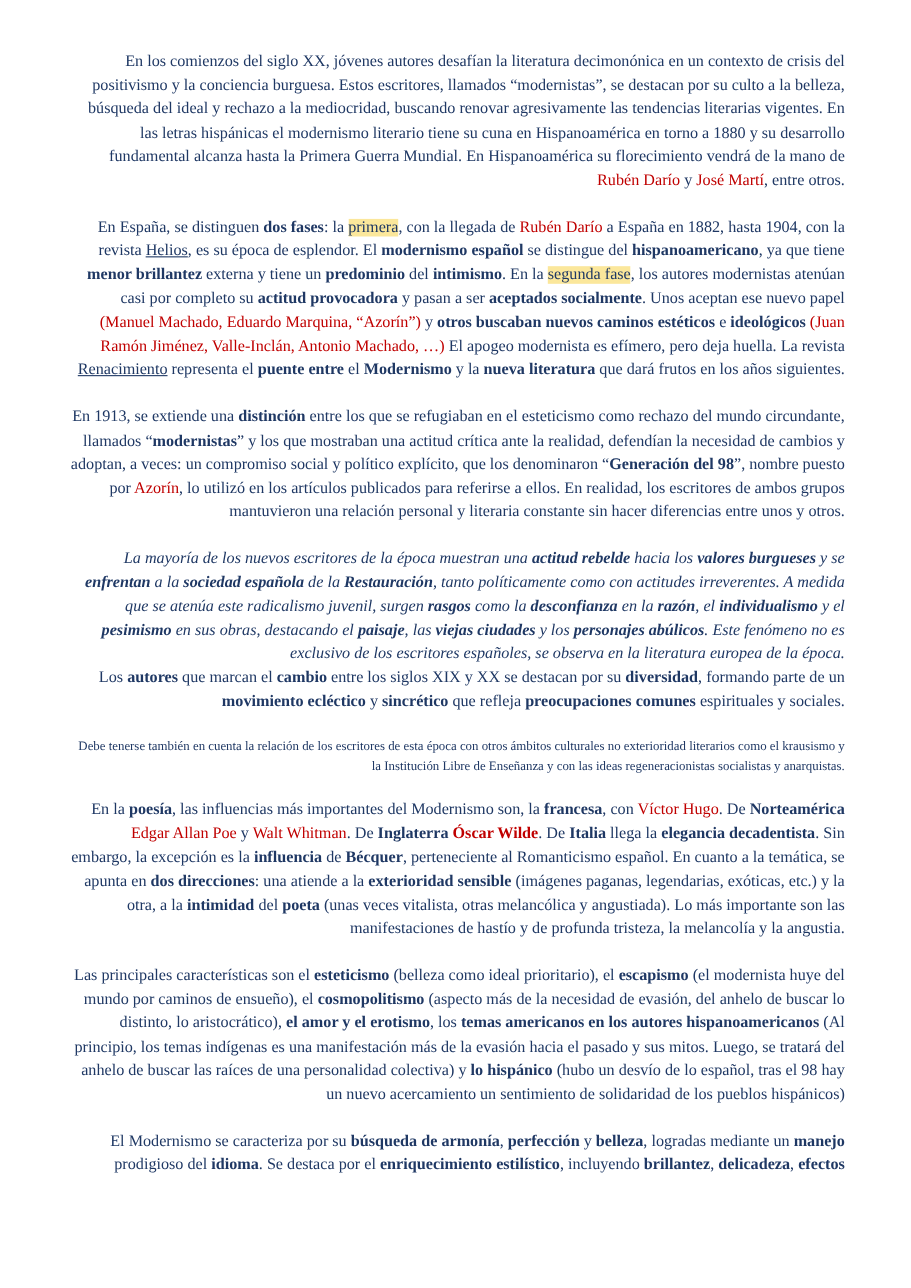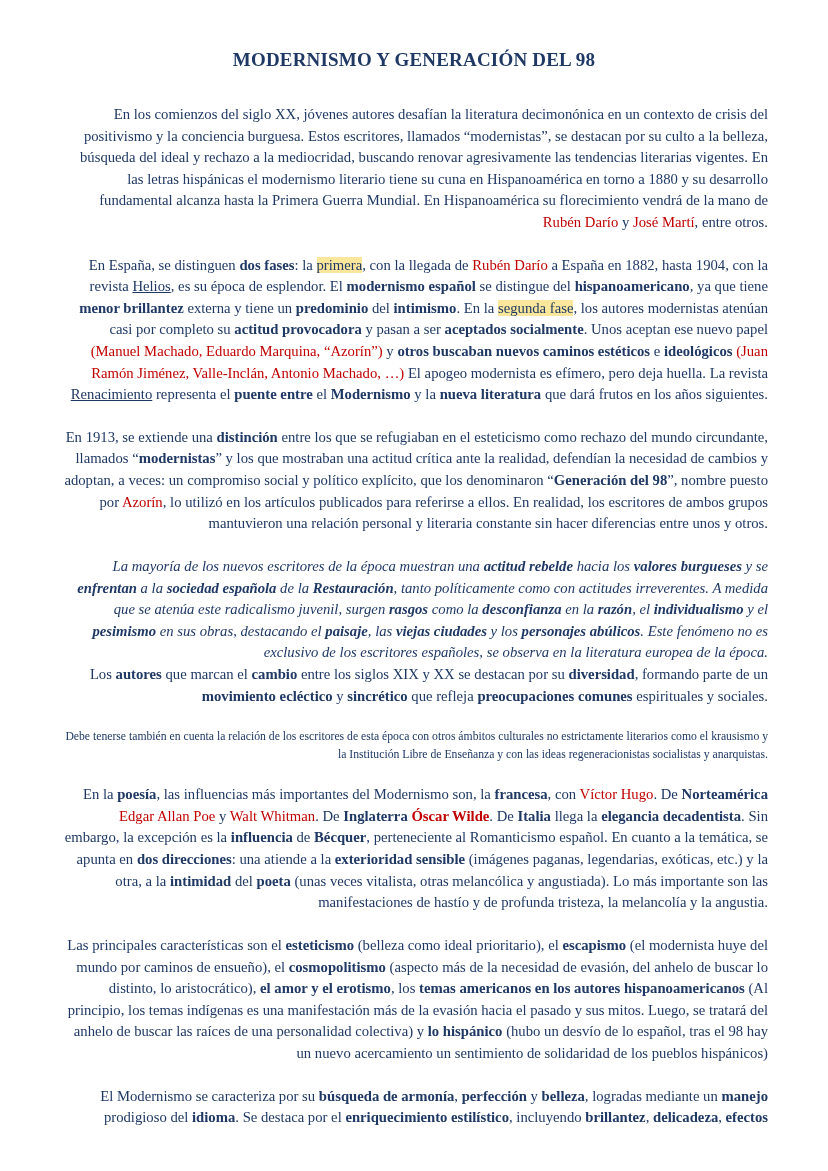--- a/index.html
+++ b/index.html
@@ -36,32 +36,31 @@
   .para.last { margin-bottom: 0; }
   .b { font-weight: 700; }
   .red { color: var(--name-red); }
   .hl { background: var(--highlight-yellow); }
   .ref { text-decoration: underline; }
 </style>
 </head>
 <body>
 
 <div class="page">
-  <h1 class="title">MODERNISMO Y GENERACIÓN DEL 98</h1>
 
   <p class="para"><span>En los comienzos del siglo XX, jóvenes autores desafían la literatura decimonónica en un contexto de crisis del positivismo y la conciencia burguesa. Estos escritores, llamados “modernistas”, se destacan por su culto a la belleza, búsqueda del ideal y rechazo a la mediocridad, buscando renovar agresivamente las tendencias literarias vigentes. En las letras hispánicas el modernismo literario tiene su cuna en Hispanoamérica en torno a 1880 y su desarrollo fundamental alcanza hasta la Primera Guerra Mundial. En Hispanoamérica su florecimiento vendrá de la mano de </span><span class="red">Rubén Darío</span><span> y </span><span class="red">José Martí</span><span>, entre otros.</span></p>
 
   <p class="para"><span>En España, se distinguen </span><span class="b">dos fases</span><span>: la </span><span class="hl">primera</span><span>, con la llegada de </span><span class="red">Rubén Darío</span><span> a España en 1882, hasta 1904, con la revista </span><span class="ref">Helios</span><span>, es su época de esplendor. El </span><span class="b">modernismo español</span><span> se distingue del </span><span class="b">hispanoamericano</span><span>, ya que tiene </span><span class="b">menor brillantez</span><span> externa y tiene un </span><span class="b">predominio</span><span> del </span><span class="b">intimismo</span><span>. En la </span><span class="hl">segunda fase</span><span>, los autores modernistas atenúan casi por completo su </span><span class="b">actitud provocadora</span><span> y pasan a ser </span><span class="b">aceptados socialmente</span><span>. Unos aceptan ese nuevo papel </span><span class="red">(Manuel Machado, Eduardo Marquina, “Azorín”)</span><span> y </span><span class="b">otros buscaban nuevos caminos estéticos</span><span> e </span><span class="b">ideológicos</span><span> </span><span class="red">(Juan Ramón Jiménez, Valle-Inclán, Antonio Machado, …)</span><span> El apogeo modernista es efímero, pero deja huella. La revista </span><span class="ref">Renacimiento</span><span> representa el </span><span class="b">puente entre</span><span> el </span><span class="b">Modernismo</span><span> y la </span><span class="b">nueva literatura</span><span> que dará frutos en los años siguientes.</span></p>
 
   <p class="para"><span>En 1913, se extiende una </span><span class="b">distinción</span><span> entre los que se refugiaban en el esteticismo como rechazo del mundo circundante, llamados “</span><span class="b">modernistas</span><span>” y los que mostraban una actitud crítica ante la realidad, defendían la necesidad de cambios y adoptan, a veces: un compromiso social y político explícito, que los denominaron “</span><span class="b">Generación del 98</span><span>”, nombre puesto por </span><span class="red">Azorín</span><span>, lo utilizó en los artículos publicados para referirse a ellos. En realidad, los escritores de ambos grupos mantuvieron una relación personal y literaria constante sin hacer diferencias entre unos y otros.</span></p>
 
   <p class="para tight"><span>La mayoría de los nuevos escritores de la época muestran una </span><span class="b">actitud rebelde</span><span> hacia los </span><span class="b">valores burgueses</span><span> y se </span><span class="b">enfrentan</span><span> a la </span><span class="b">sociedad española</span><span> de la </span><span class="b">Restauración</span><span>, tanto políticamente como con actitudes irreverentes. A medida que se atenúa este radicalismo juvenil, surgen </span><span class="b">rasgos</span><span> como la </span><span class="b">desconfianza</span><span> en la </span><span class="b">razón</span><span>, el </span><span class="b">individualismo</span><span> y el </span><span class="b">pesimismo</span><span> en sus obras, destacando el </span><span class="b">paisaje</span><span>, las </span><span class="b">viejas ciudades</span><span> y los </span><span class="b">personajes abúlicos</span><span>. Este fenómeno no es exclusivo de los escritores españoles, se observa en la literatura europea de la época.</span></p>
 
   <p class="para"><span>Los </span><span class="b">autores</span><span> que marcan el </span><span class="b">cambio</span><span> entre los siglos XIX y XX se destacan por su </span><span class="b">diversidad</span><span>, formando parte de un </span><span class="b">movimiento ecléctico</span><span> y </span><span class="b">sincrético</span><span> que refleja </span><span class="b">preocupaciones comunes</span><span> espirituales y sociales.</span></p>
 
-  <p class="para small"><span>Debe tenerse también en cuenta la relación de los escritores de esta época con otros ámbitos culturales no estrictamente literarios como el krausismo y la Institución Libre de Enseñanza y con las ideas regeneracionistas socialistas y anarquistas.</span></p>
+  <p class="para small"><span>Debe tenerse también en cuenta la relación de los escritores de esta época con otros ámbitos culturales no exterioridad literarios como el krausismo y la Institución Libre de Enseñanza y con las ideas regeneracionistas socialistas y anarquistas.</span></p>
 
   <p class="para"><span>En la </span><span class="b">poesía</span><span>, las influencias más importantes del Modernismo son, la </span><span class="b">francesa</span><span>, con </span><span class="red">Víctor Hugo</span><span>. De </span><span class="b">Norteamérica</span><span> </span><span class="red">Edgar Allan Poe</span><span> y </span><span class="red">Walt Whitman</span><span>. De </span><span class="b">Inglaterra</span><span> </span><span class="red b">Óscar Wilde</span><span>. De </span><span class="b">Italia</span><span> llega la </span><span class="b">elegancia decadentista</span><span>. Sin embargo, la excepción es la </span><span class="b">influencia</span><span> de </span><span class="b">Bécquer</span><span>, perteneciente al Romanticismo español. En cuanto a la temática, se apunta en </span><span class="b">dos direcciones</span><span>: una atiende a la </span><span class="b">exterioridad sensible</span><span> (imágenes paganas, legendarias, exóticas, etc.) y la otra, a la </span><span class="b">intimidad</span><span> del </span><span class="b">poeta</span><span> (unas veces vitalista, otras melancólica y angustiada). Lo más importante son las manifestaciones de hastío y de profunda tristeza, la melancolía y la angustia.</span></p>
 
   <p class="para"><span>Las principales características son el </span><span class="b">esteticismo</span><span> (belleza como ideal prioritario), el </span><span class="b">escapismo</span><span> (el modernista huye del mundo por caminos de ensueño), el </span><span class="b">cosmopolitismo</span><span> (aspecto más de la necesidad de evasión, del anhelo de buscar lo distinto, lo aristocrático), </span><span class="b">el amor y el erotismo</span><span>, los </span><span class="b">temas americanos en los autores hispanoamericanos</span><span> (Al principio, los temas indígenas es una manifestación más de la evasión hacia el pasado y sus mitos. Luego, se tratará del anhelo de buscar las raíces de una personalidad colectiva) y </span><span class="b">lo hispánico</span><span> (hubo un desvío de lo español, tras el 98 hay un nuevo acercamiento un sentimiento de solidaridad de los pueblos hispánicos)</span></p>
 
   <p class="para last"><span>El Modernismo se caracteriza por su </span><span class="b">búsqueda de armonía</span><span>, </span><span class="b">perfección</span><span> y </span><span class="b">belleza</span><span>, logradas mediante un </span><span class="b">manejo</span><span> prodigioso del </span><span class="b">idioma</span><span>. Se destaca por el </span><span class="b">enriquecimiento estilístico</span><span>, incluyendo </span><span class="b">brillantez</span><span>, </span><span class="b">delicadeza</span><span>, </span><span class="b">efectos</span></p>
 </div>
 
 </body></html>

